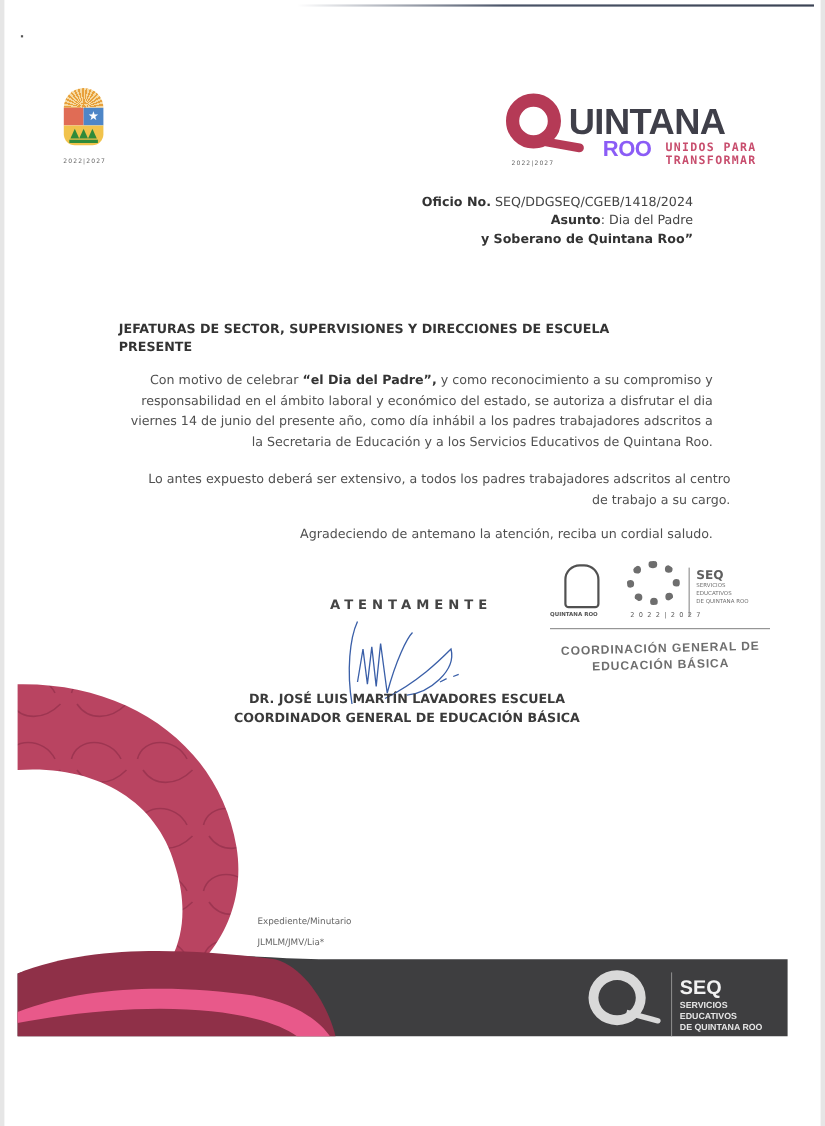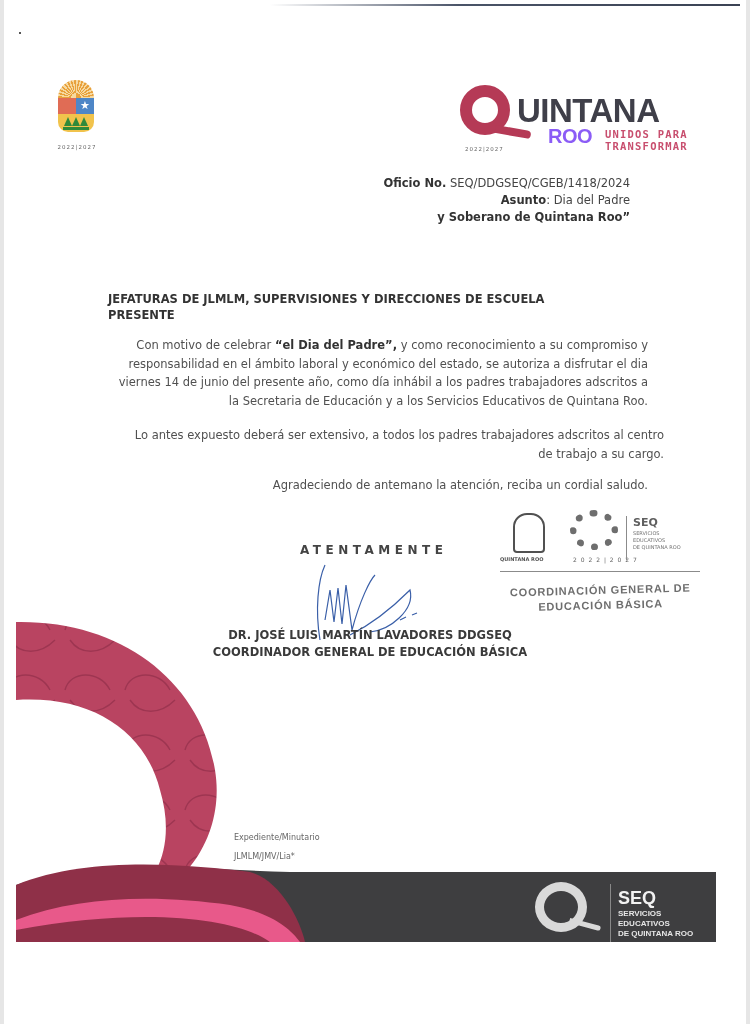--- a/index.html
+++ b/index.html
@@ -106,34 +106,34 @@
   <div class="years">2022|2027</div>
 </div>
 
 <div class="hdr">
   <div><b>Oficio No.</b> <span>SEQ/DDGSEQ/CGEB/1418/2024</span></div>
   <div><b>Asunto</b><span>: Dia del Padre</span></div>
   <div class="motto">y Soberano de Quintana Roo”</div>
 </div>
 
 <div class="addr">
-  <div>JEFATURAS DE JLMLM, SUPERVISIONES Y DIRECCIONES DE ESCUELA</div>
+  <div>JEFATURAS DE SECTOR, SUPERVISIONES Y DIRECCIONES DE ESCUELA</div>
   <div>PRESENTE</div>
 </div>
 
 <div class="body-text p1"><span>Con motivo de celebrar </span><b>“el Dia del Padre”,</b><span> y como reconocimiento a su compromiso y responsabilidad en el ámbito laboral y económico del estado, se autoriza a disfrutar el dia viernes 14 de junio del presente año, como día inhábil a los padres trabajadores adscritos a la Secretaria de Educación y a los Servicios Educativos de Quintana Roo.</span></div>
 <div class="body-text p2">Lo antes expuesto deberá ser extensivo, a todos los padres trabajadores adscritos al centro de trabajo a su cargo.</div>
 <div class="body-text p3">Agradeciendo de antemano la atención, reciba un cordial saludo.</div>
 
 <div class="atentamente">ATENTAMENTE</div>
 <svg class="signature" viewBox="0 0 150 90">
   <path d="M30 80 C 25 50, 28 20, 35 5 M35 60 L40 30 L44 62 L48 28 L52 64 L56 25 L62 70 C 70 40, 80 20, 85 15 M60 75 C 90 60, 110 40, 120 30 C 125 50, 100 70, 80 72 M110 60 l6 -3 M122 55 l5 -2" fill="none" stroke="#3a5fa8" stroke-width="1.2"></path>
 </svg>
 <div class="signer">
-  <div>DR. JOSÉ LUIS MARTÍN LAVADORES DDGSEQ</div>
+  <div>DR. JOSÉ LUIS MARTÍN LAVADORES ESCUELA</div>
   <div>COORDINADOR GENERAL DE EDUCACIÓN BÁSICA</div>
 </div>
 
 <div class="stamp">
   <div class="s-coat"></div>
   <div class="s-coat-label">QUINTANA ROO</div>
   <div class="s-q"></div>
   <div class="s-q-years">2 0 2 2 | 2 0 2 7</div>
   <div class="s-div"></div>
   <div class="s-seq">SEQ</div>

